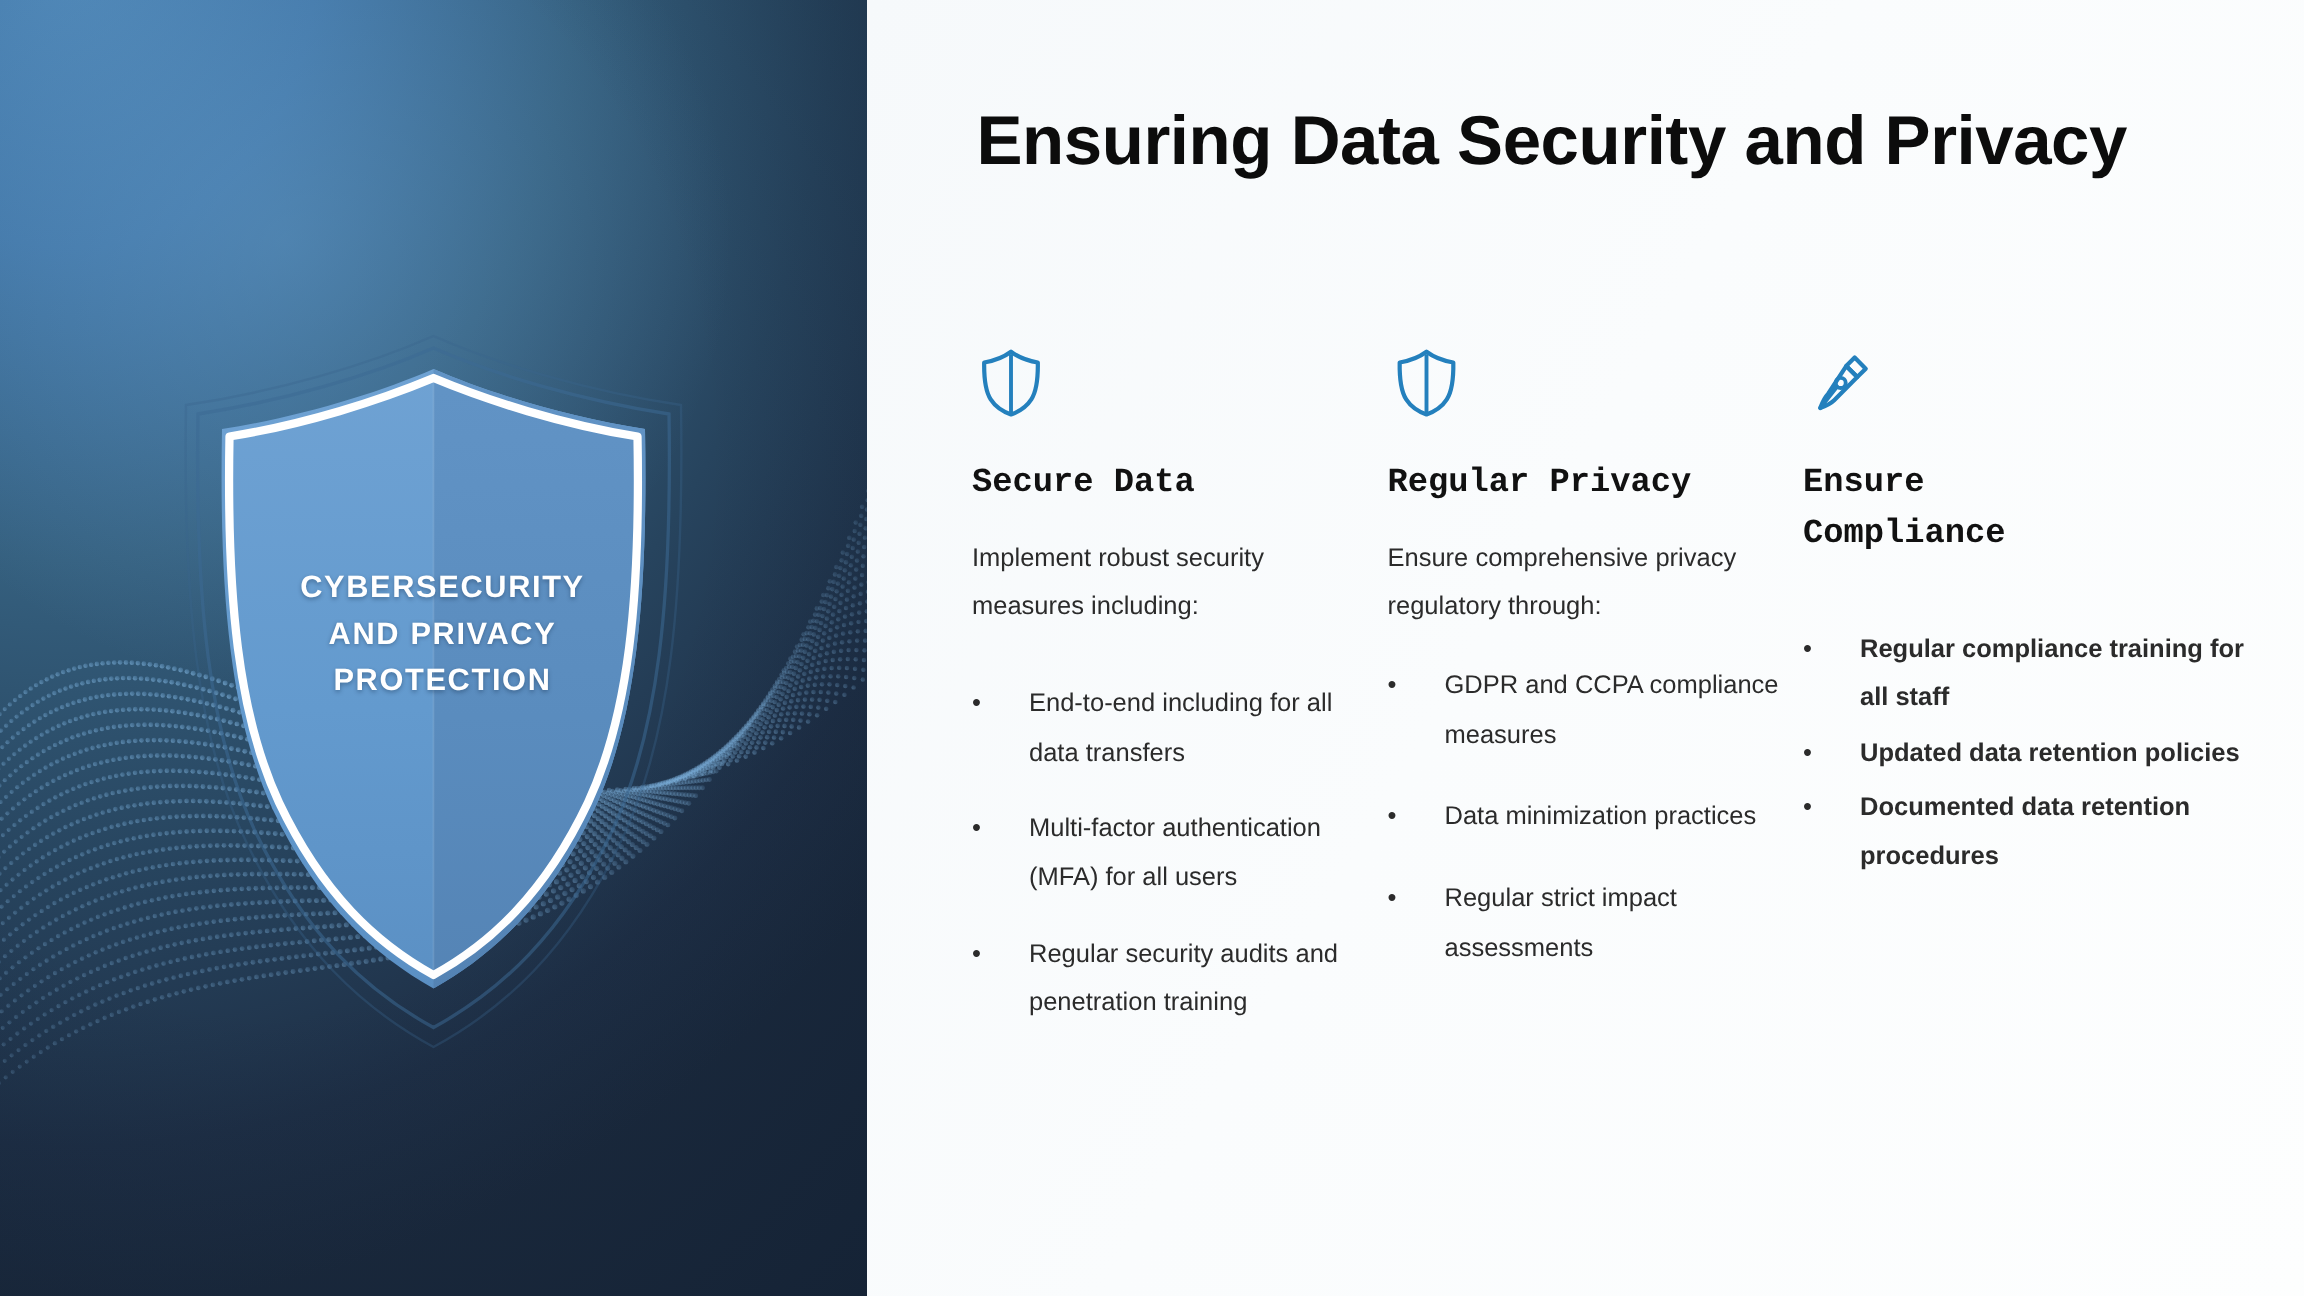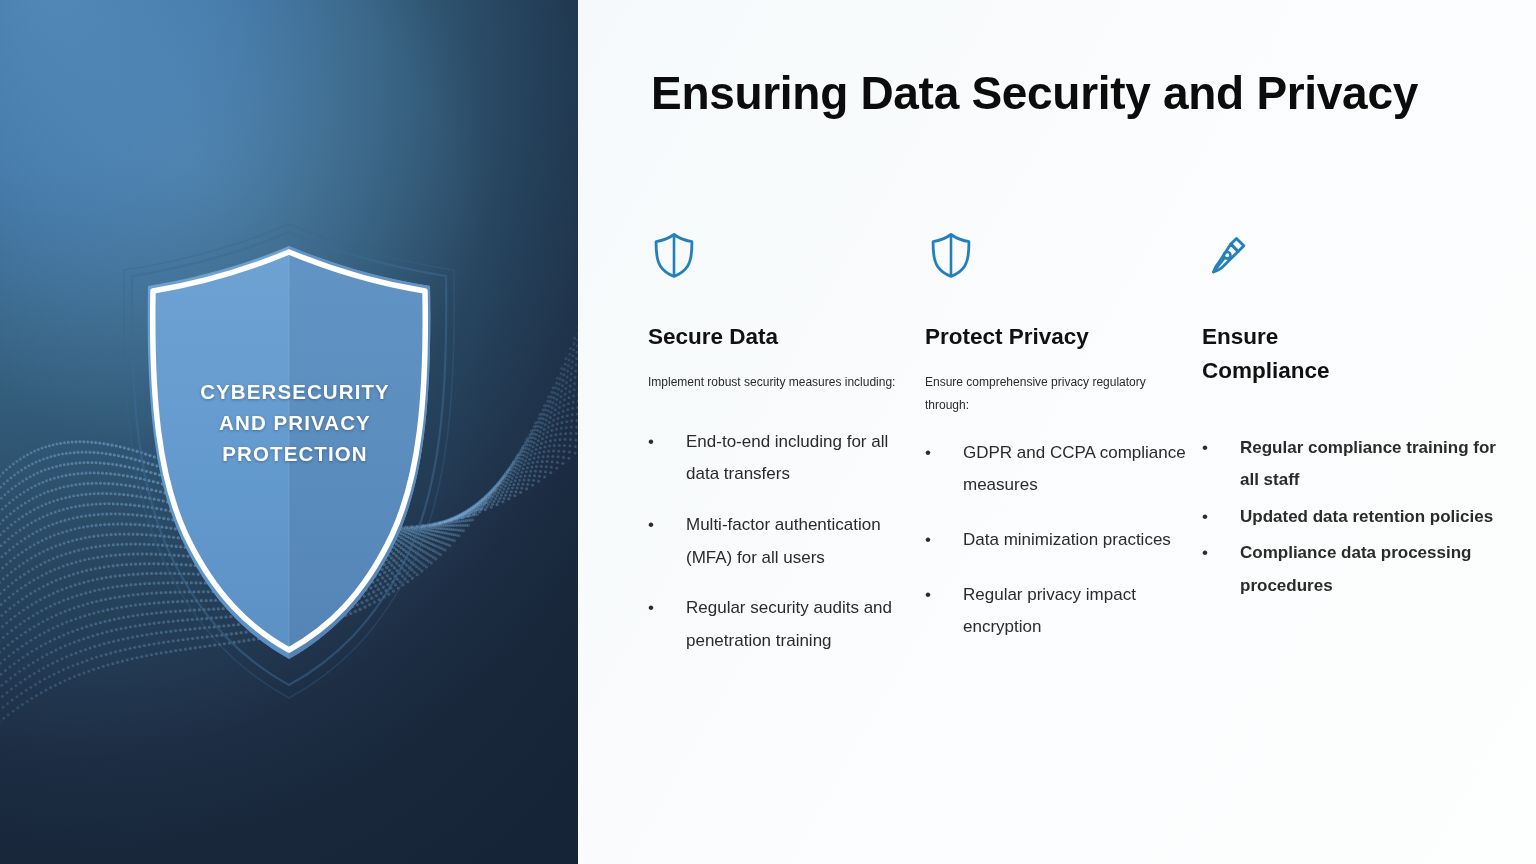--- a/index.html
+++ b/index.html
@@ -94,32 +94,33 @@
   .col-2 { width: 277px; }
   .col-3 { width: 300px; }
 
   .col-icon {
     height: 56px;
     display: block;
   }
   .col-icon svg { display: block; }
 
   .col-heading {
-    margin-top: 36px;
+    margin-top: 21px;
     font-size: 22.5px;
     font-weight: bold;
     color: #111111;
     line-height: 1.5;
     width: 215px;
+    font-family: Liberation Mono, monospace;
   }
   .col-3 .col-heading { width: 150px; }
 
   .col-intro {
     margin-top: 17px;
-    font-size: 12px;
+    font-size: 17px;
     line-height: 1.92;
     color: #2B2B2B;
     width: 258px;
   }
   .col-3 .col-intro { width: 248px; }
 
   .bullets {
     margin: 0;
     padding: 0;
     list-style: none;
@@ -3034,34 +3035,34 @@
         </ul>
       </div>
 
       <div class="col col-2">
         <span class="col-icon">
           <svg width="52" height="52" viewBox="0 0 48 48">
             <path d="M24 6 C20 9 13.5 11.6 7.5 12.6 C7.3 24 8.4 30.5 11.5 35.3 C14.4 39.8 19 42.8 24 44.6 C29 42.8 33.6 39.8 36.5 35.3 C39.6 30.5 40.7 24 40.5 12.6 C34.5 11.6 28 9 24 6 Z" fill="none" stroke="#2480BD" stroke-width="2.6" stroke-linejoin="round"></path>
             <line x1="24" y1="7.5" x2="24" y2="44" stroke="#2480BD" stroke-width="2.4"></line>
           </svg>
         </span>
-        <div class="col-heading">Protect Privacy</div>
+        <div class="col-heading">Regular Privacy</div>
         <div class="col-intro">Ensure comprehensive privacy regulatory through:</div>
         <ul class="bullets">
           <li class="bullet">
             <span class="dot">•</span>
             <span class="btxt">GDPR and CCPA compliance measures</span>
           </li>
           <li class="bullet">
             <span class="dot">•</span>
             <span class="btxt">Data minimization practices</span>
           </li>
           <li class="bullet">
             <span class="dot">•</span>
-            <span class="btxt">Regular privacy impact encryption</span>
+            <span class="btxt">Regular strict impact assessments</span>
           </li>
         </ul>
       </div>
 
       <div class="col col-3">
         <span class="col-icon">
           <svg width="52" height="52" viewBox="0 0 48 48">
             <path d="M31.8 9.6 L38.6 16.4 L33.4 21.6 L26.6 14.8 Z" fill="none" stroke="#2480BD" stroke-width="2.6" stroke-linejoin="round"></path>
             <path d="M26.6 14.8 L33.4 21.6 L19.2 35.8 C17.4 37.6 13.2 39.6 10.6 40.6 C11.6 38 13.6 33.8 15.4 32 Z" fill="none" stroke="#2480BD" stroke-width="2.6" stroke-linejoin="round"></path>
             <circle cx="23.2" cy="25.2" r="3.1" fill="none" stroke="#2480BD" stroke-width="2.4"></circle>
@@ -3073,20 +3074,20 @@
           <li class="bullet">
             <span class="dot">•</span>
             <span class="btxt">Regular compliance training for all staff</span>
           </li>
           <li class="bullet">
             <span class="dot">•</span>
             <span class="btxt">Updated data retention policies</span>
           </li>
           <li class="bullet">
             <span class="dot">•</span>
-            <span class="btxt">Compliance data processing procedures</span>
+            <span class="btxt">Documented data retention procedures</span>
           </li>
         </ul>
       </div>
 
     </div>
   </div>
 </div>
 
 </body></html>

